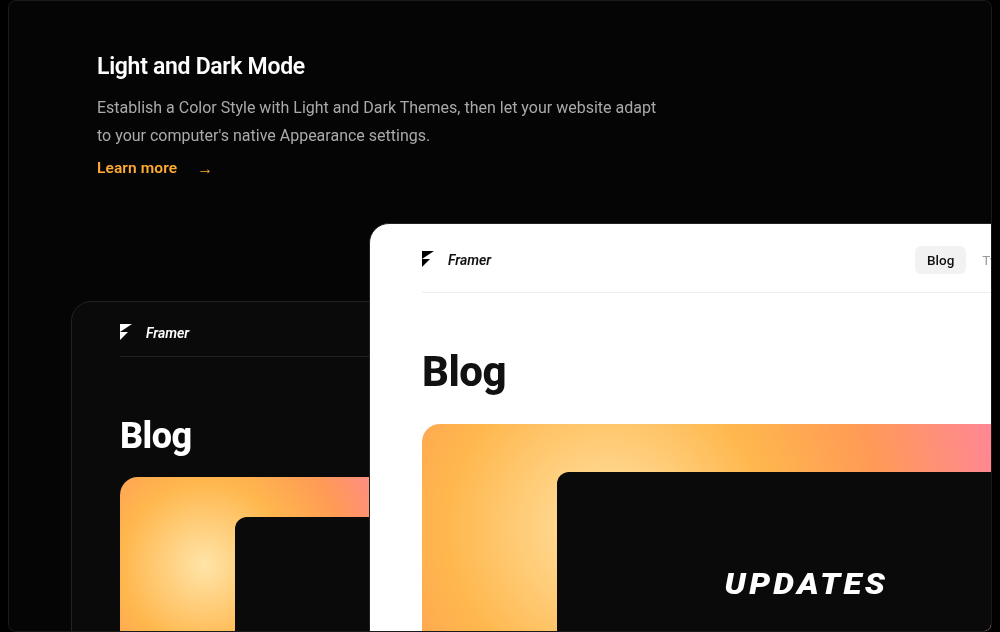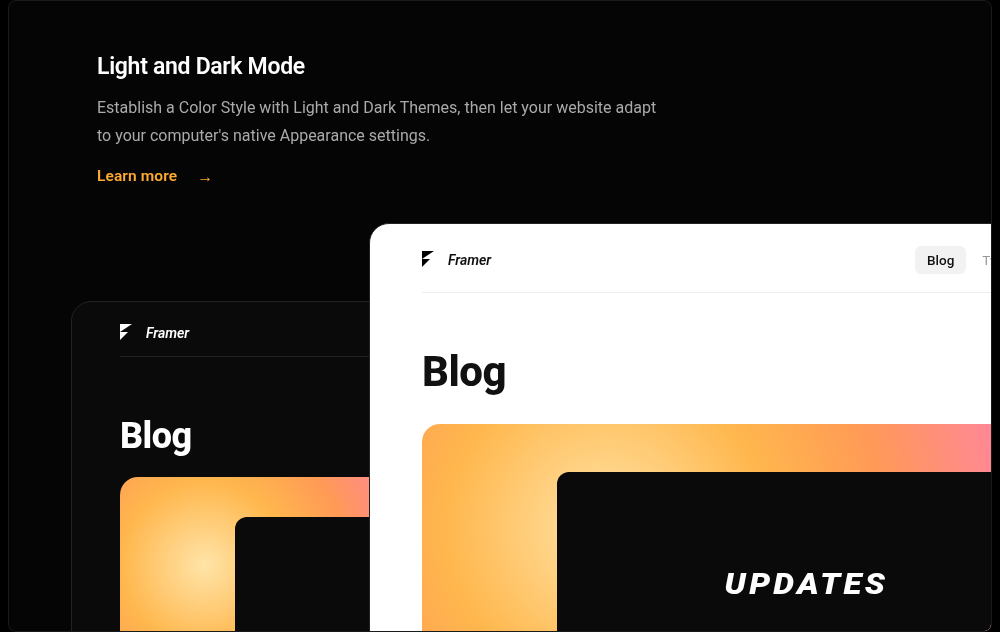--- a/index.html
+++ b/index.html
@@ -31,21 +31,21 @@
   font-size: 23px;
   font-weight: 600;
   letter-spacing: -0.3px;
   margin-bottom: 14px;
 }
 .desc {
   color: #aaa;
   font-size: 16px;
   line-height: 1.75;
   max-width: 560px;
-  margin-bottom: 16px;
+  margin-bottom: 8px;
 }
 .learn {
   display: inline-flex;
   align-items: center;
   gap: 20px;
   color: #ffaa33;
   font-size: 15.5px;
   font-weight: 600;
   letter-spacing: 0.1px;
   cursor: pointer;

